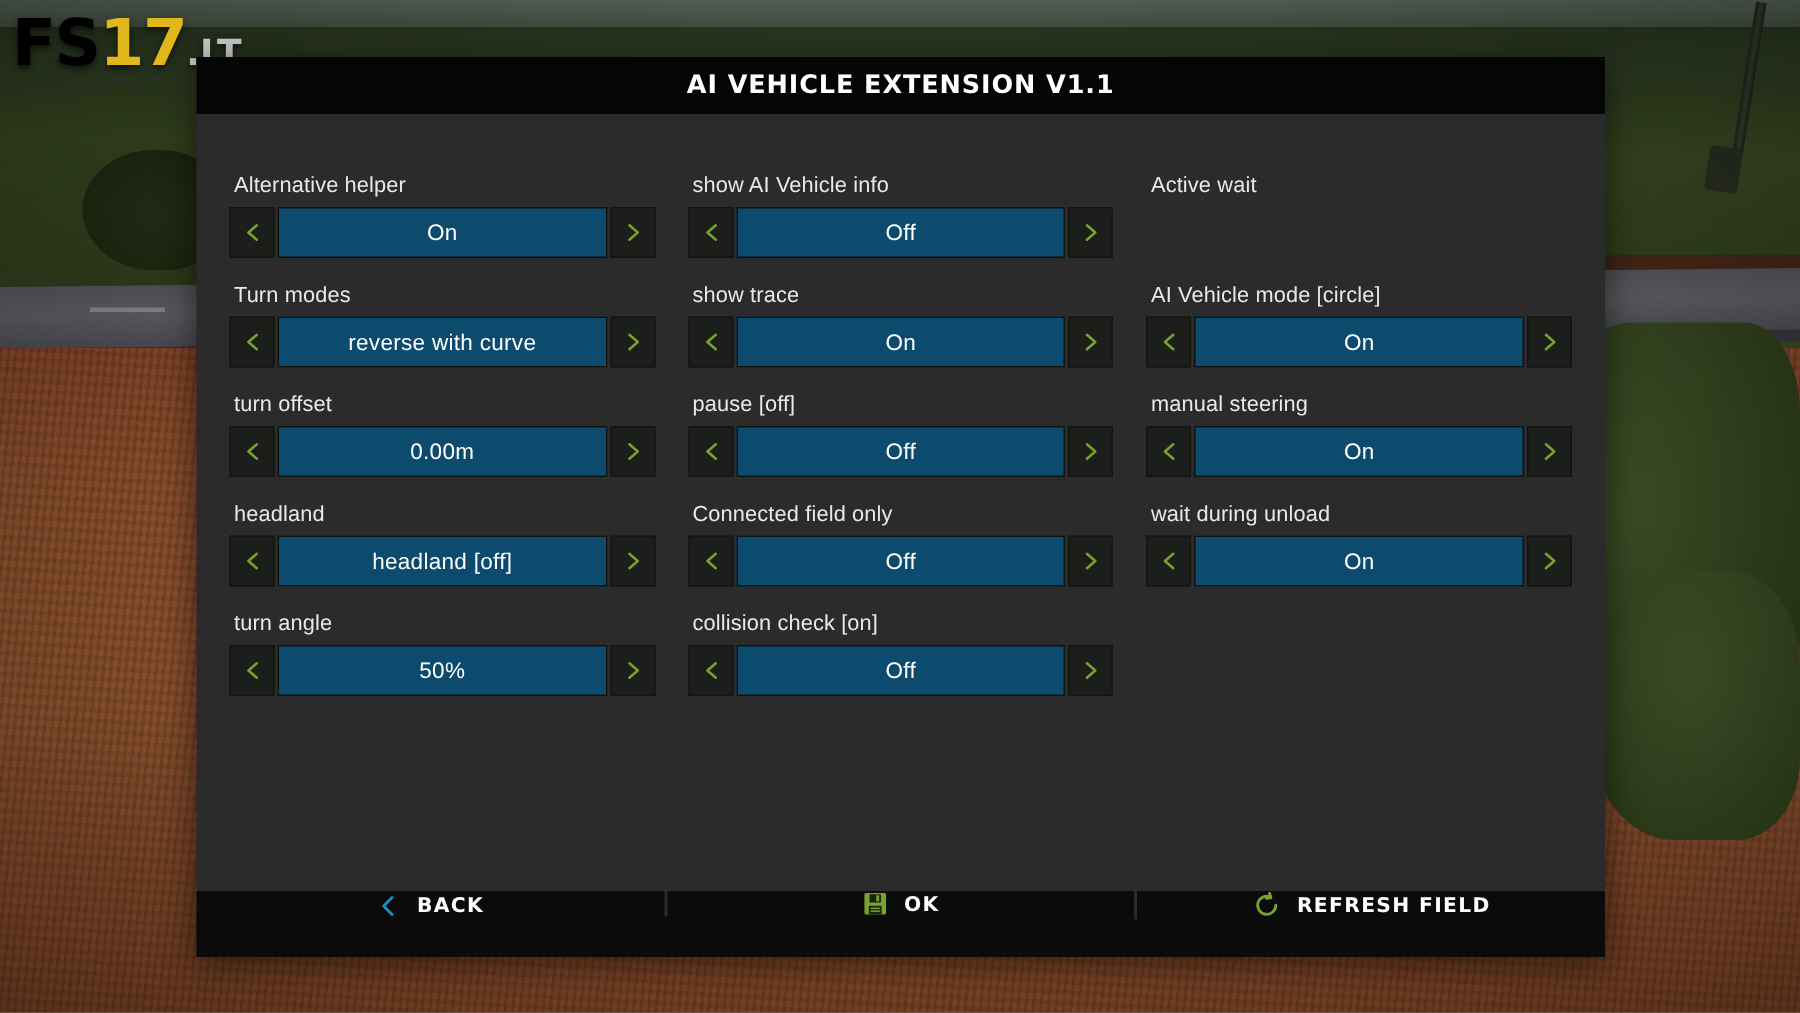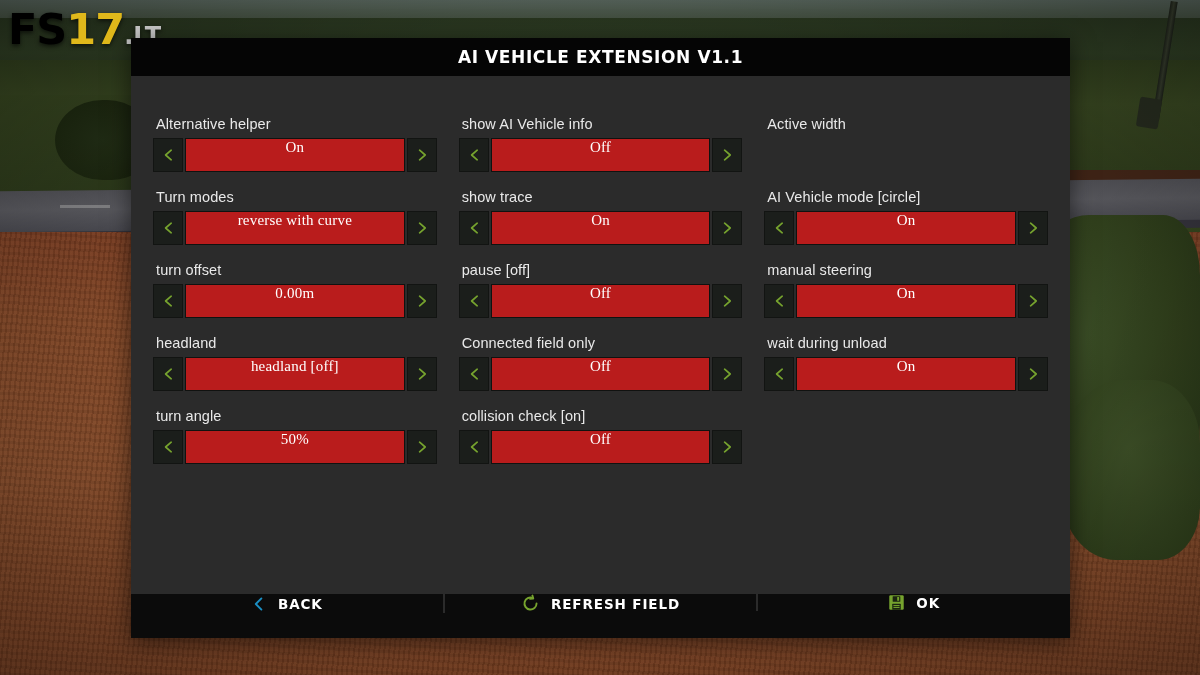--- a/index.html
+++ b/index.html
@@ -160,25 +160,24 @@
   .arrow-btn {
     width: 30px;
     background: #1b1e1b;
     display: flex; align-items: center; justify-content: center;
     cursor: pointer;
     border: 1px solid #121412;
   }
   .arrow-btn svg { display: block; }
   .value-box {
     flex: 1;
-    background: #b91c1c;
-    display: flex; align-items: flex-start; justify-content: center;
+    background: #0c4a6e;
+    display: flex; align-items: center; justify-content: center;
     border: 1px solid #101210;
     overflow: hidden;
-    font-family: Liberation Serif, serif;
   }
   .value-text {
     color: #ffffff;
     font-size: 15px;
     white-space: nowrap;
     letter-spacing: .2px;
   }
 
   
   #footer {
@@ -274,21 +273,21 @@
               <span class="value-text">Off</span>
             </div>
             <div class="arrow-btn">
               <svg width="16" height="20" viewBox="0 0 20 20" fill="none">
                 <path d="M7 4 L14 10 L7 16" stroke="#76a32e" stroke-width="2.1" stroke-linecap="round" stroke-linejoin="round"></path>
               </svg>
             </div>
           </div>
         </div>
         <div class="setting">
-          <div class="setting-label">Active width</div>
+          <div class="setting-label">Active wait</div>
         </div>
         <div class="setting">
           <div class="setting-label">Turn modes</div>
           <div class="setting-control">
             <div class="arrow-btn">
               <svg width="16" height="20" viewBox="0 0 20 20" fill="none">
                 <path d="M14 4 L7 10 L14 16" stroke="#76a32e" stroke-width="2.1" stroke-linecap="round" stroke-linejoin="round"></path>
               </svg>
             </div>
             <div class="value-box">
@@ -485,38 +484,38 @@
   </div>
 
   <div id="footer">
       <div class="footer-btn">
         <span class="footer-icon">
           <svg width="16" height="20" viewBox="0 0 20 20" fill="none">
             <path d="M13 3 L6 10 L13 17" stroke="#1b8fc4" stroke-width="2.4" stroke-linecap="round" stroke-linejoin="round"></path>
           </svg>
         </span>
         <span class="footer-label">BACK</span>
-      </div>
-      <div class="footer-btn">
-        <span class="footer-icon">
-          <svg width="19" height="19" viewBox="0 0 22 22" fill="none">
-            <path d="M18 11 A7 7 0 1 1 13.6 4.5" stroke="#76a32e" stroke-width="2.2" stroke-linecap="round"></path>
-            <path d="M13.2 1.8 L14.2 5.2 L10.6 5.6" stroke="#76a32e" stroke-width="2.2" stroke-linecap="round" stroke-linejoin="round" fill="none"></path>
-          </svg>
-        </span>
-        <span class="footer-label">REFRESH FIELD</span>
       </div>
       <div class="footer-btn">
         <span class="footer-icon">
           <svg width="17" height="17" viewBox="0 0 20 20">
             <rect x="1.5" y="1.5" width="17" height="17" rx="1.5" fill="#76a32e"></rect>
             <rect x="5.5" y="2.5" width="9" height="6.5" rx="0.6" fill="#1b2410"></rect>
             <rect x="10.8" y="3.4" width="2.3" height="4.6" rx="0.4" fill="#76a32e"></rect>
             <rect x="5" y="11.5" width="10" height="7" rx="0.6" fill="#1b2410"></rect>
             <rect x="6.4" y="13" width="7.2" height="1.2" fill="#76a32e"></rect>
             <rect x="6.4" y="15.2" width="7.2" height="1.2" fill="#76a32e"></rect>
           </svg>
         </span>
         <span class="footer-label">OK</span>
       </div>
+      <div class="footer-btn">
+        <span class="footer-icon">
+          <svg width="19" height="19" viewBox="0 0 22 22" fill="none">
+            <path d="M18 11 A7 7 0 1 1 13.6 4.5" stroke="#76a32e" stroke-width="2.2" stroke-linecap="round"></path>
+            <path d="M13.2 1.8 L14.2 5.2 L10.6 5.6" stroke="#76a32e" stroke-width="2.2" stroke-linecap="round" stroke-linejoin="round" fill="none"></path>
+          </svg>
+        </span>
+        <span class="footer-label">REFRESH FIELD</span>
+      </div>
     </div>
 
 </div>
 
 </body></html>

